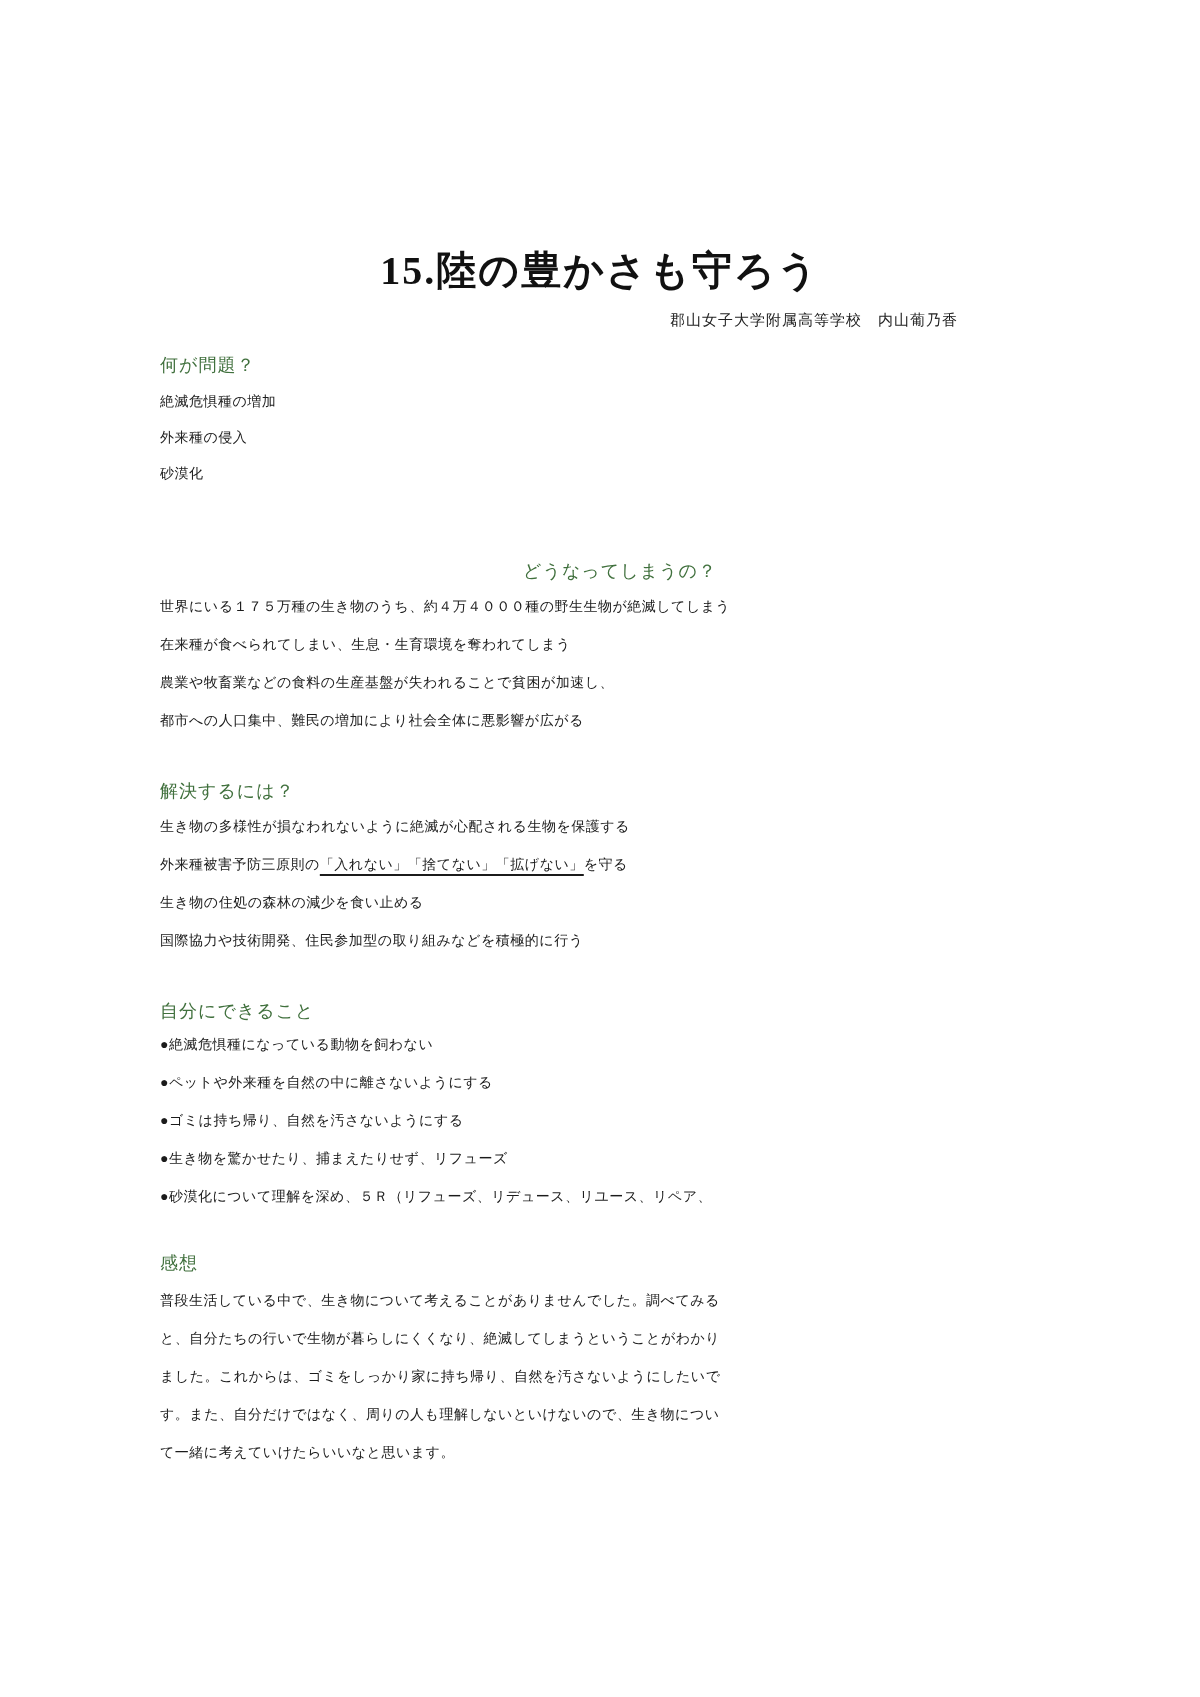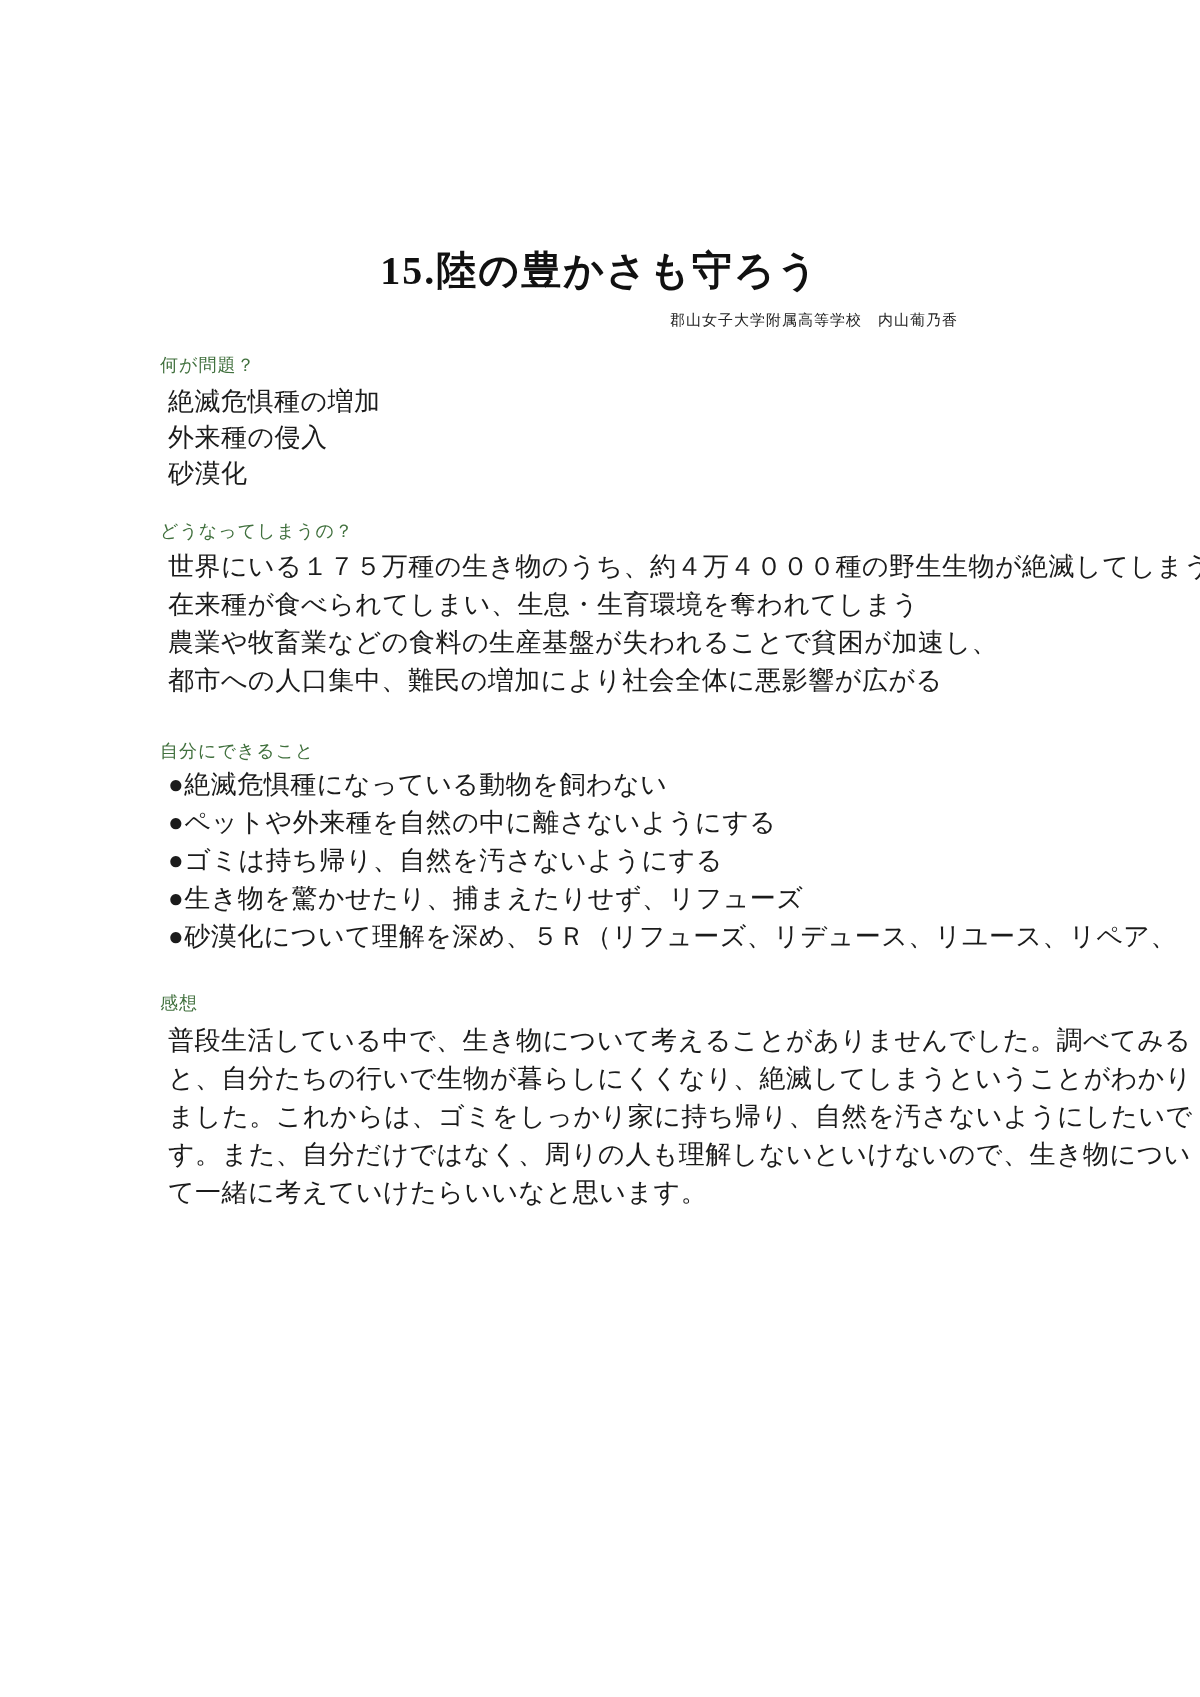--- a/index.html
+++ b/index.html
@@ -44,33 +44,32 @@
   }
   .sec-heading {
     margin: 0;
     font-size: 18px;
     line-height: 30px;
     font-weight: normal;
     color: #40703d;
     letter-spacing: 1px;
   }
   .body-lines {
-    font-size: 26px;
+    font-size: 14px;
     letter-spacing: 0.5px;
-    margin-left: 8px;
   }
   .line {
     line-height: 38px;
     white-space: nowrap;
   }
   
   .s0 .sec-heading { margin-top: 16px; }
   .s0 .body-lines  { margin-top: 4px; }
   .s0 .line        { line-height: 36px; }
-  .s1 .sec-heading { margin-top: 24px; }
+  .s1 .sec-heading { margin-top: 64px; text-align: center; }
   .s1 .body-lines  { margin-top: 2px; }
   .s2 .sec-heading { margin-top: 36px; }
   .s2 .body-lines  { margin-top: 2px; }
   .s3 .sec-heading { margin-top: 36px; }
   .s3 .body-lines  { margin-top: 0; }
   .s4 .sec-heading { margin-top: 32px; }
   .s4 .body-lines  { margin-top: 4px; }
   .u {
     text-decoration: underline;
     text-underline-offset: 5px;
@@ -98,20 +97,29 @@
   <section class="section s1">
     <h2 class="sec-heading">どうなってしまうの？</h2>
     <div class="body-lines">
       <div class="line">世界にいる１７５万種の生き物のうち、約４万４０００種の野生生物が絶滅してしまう</div>
       <div class="line">在来種が食べられてしまい、生息・生育環境を奪われてしまう</div>
       <div class="line">農業や牧畜業などの食料の生産基盤が失われることで貧困が加速し、</div>
       <div class="line">都市への人口集中、難民の増加により社会全体に悪影響が広がる</div>
     </div>
   </section>
 
+  <section class="section s2">
+    <h2 class="sec-heading">解決するには？</h2>
+    <div class="body-lines">
+      <div class="line">生き物の多様性が損なわれないように絶滅が心配される生物を保護する</div>
+      <div class="line"><span>外来種被害予防三原則の</span><span class="u">「入れない」「捨てない」「拡げない」</span><span>を守る</span></div>
+      <div class="line">生き物の住処の森林の減少を食い止める</div>
+      <div class="line">国際協力や技術開発、住民参加型の取り組みなどを積極的に行う</div>
+    </div>
+  </section>
 
   <section class="section s3">
     <h2 class="sec-heading">自分にできること</h2>
     <div class="body-lines">
       <div class="line">●絶滅危惧種になっている動物を飼わない</div>
       <div class="line">●ペットや外来種を自然の中に離さないようにする</div>
       <div class="line">●ゴミは持ち帰り、自然を汚さないようにする</div>
       <div class="line">●生き物を驚かせたり、捕まえたりせず、リフューズ</div>
       <div class="line">●砂漠化について理解を深め、５Ｒ（リフューズ、リデュース、リユース、リペア、</div>
     </div>

